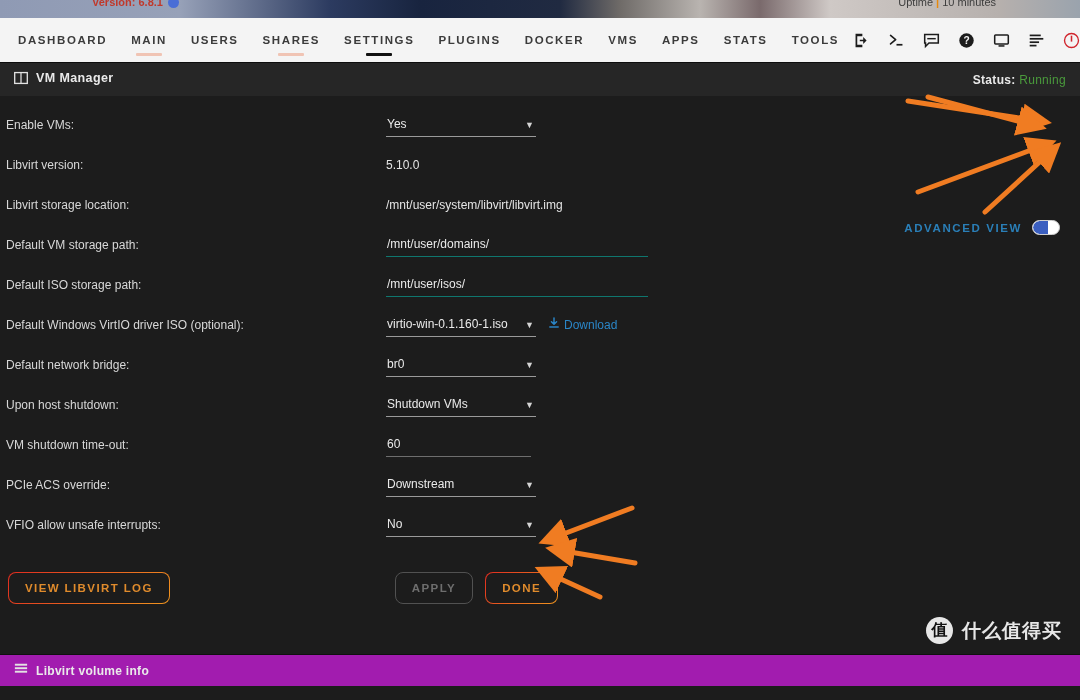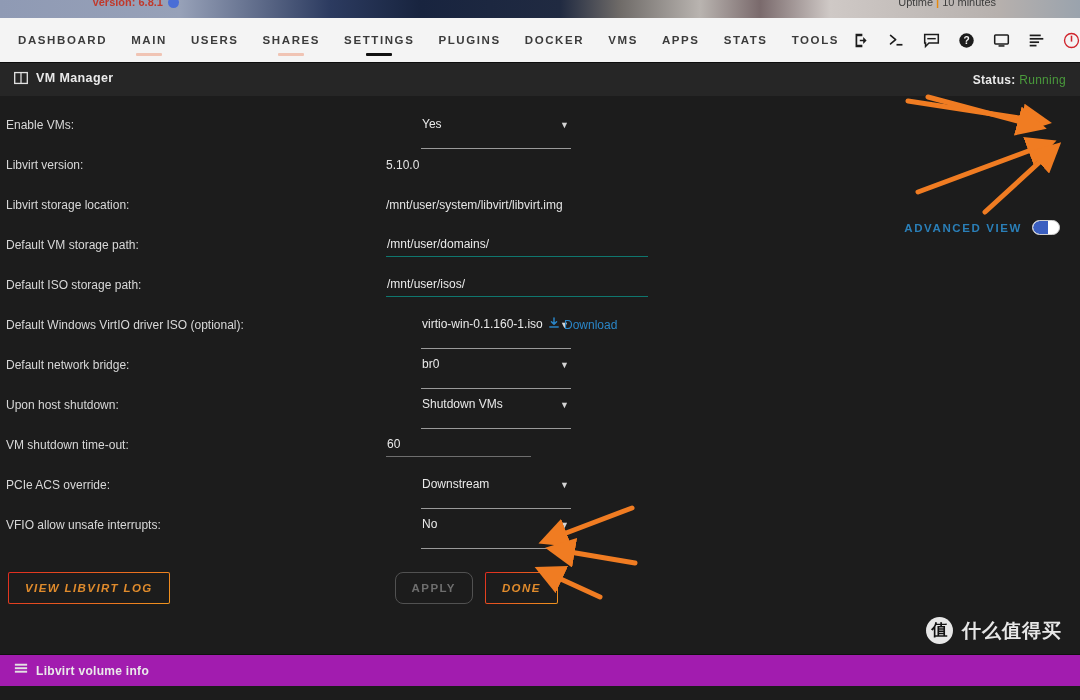--- a/index.html
+++ b/index.html
@@ -130,25 +130,24 @@
     font-size: 12px; color: #d8d8d8;
     padding-top: 4px;
   }
   .row .field { position: relative; }
 
   .val-static { font-size: 12px; color: #e4e4e4; padding-top: 4px; }
 
   .sel {
     width: 150px;
     border-bottom: 1px solid #9a9a9a;
-    padding: 3px 16px 17px 1px;
+    padding: 3px 16px 5px 1px;
     font-size: 12px; color: #eaeaea;
     position: relative; cursor: pointer;
     background: transparent;
-    margin-left: 35px;
   }
   .sel .caret {
     position: absolute; right: 2px; top: 6px;
     font-size: 9px; color: #d4d4d4;
   }
   .txt {
     width: 262px;
     border-bottom: 1px solid #0f766e;
     padding: 3px 2px 5px 1px;
     font-size: 12px; color: #eaeaea;
@@ -164,25 +163,24 @@
 
   
   .btnrow { display: flex; align-items: center; padding: 18px 0 0 8px; }
   .btn {
     font-size: 11.5px; font-weight: bold; letter-spacing: 1.4px;
     padding: 9px 16px; cursor: pointer; background: #1c1c1c;
   }
   .btn-outline {
     color: #e08b2c;
     border: 1px solid transparent;
-    border-radius: 2px;
+    border-radius: 8px;
     background:
       linear-gradient(#1c1c1c, #1c1c1c) padding-box,
       linear-gradient(135deg, #e02b20, #f0951f) border-box;
-    font-style: italic;
   }
   .btn-apply {
     color: #6e6e6e;
     border: 1px solid #515151; border-radius: 8px;
     margin-left: 0;
     text-align: center;
   }
   .btn-done { margin-left: 12px; }
 
   

